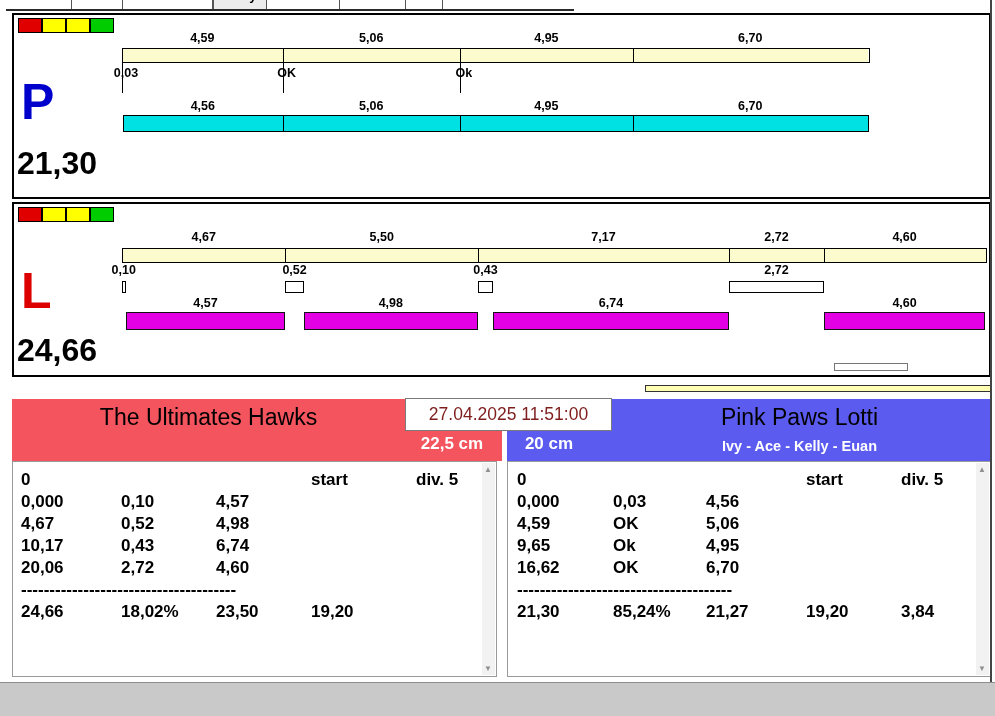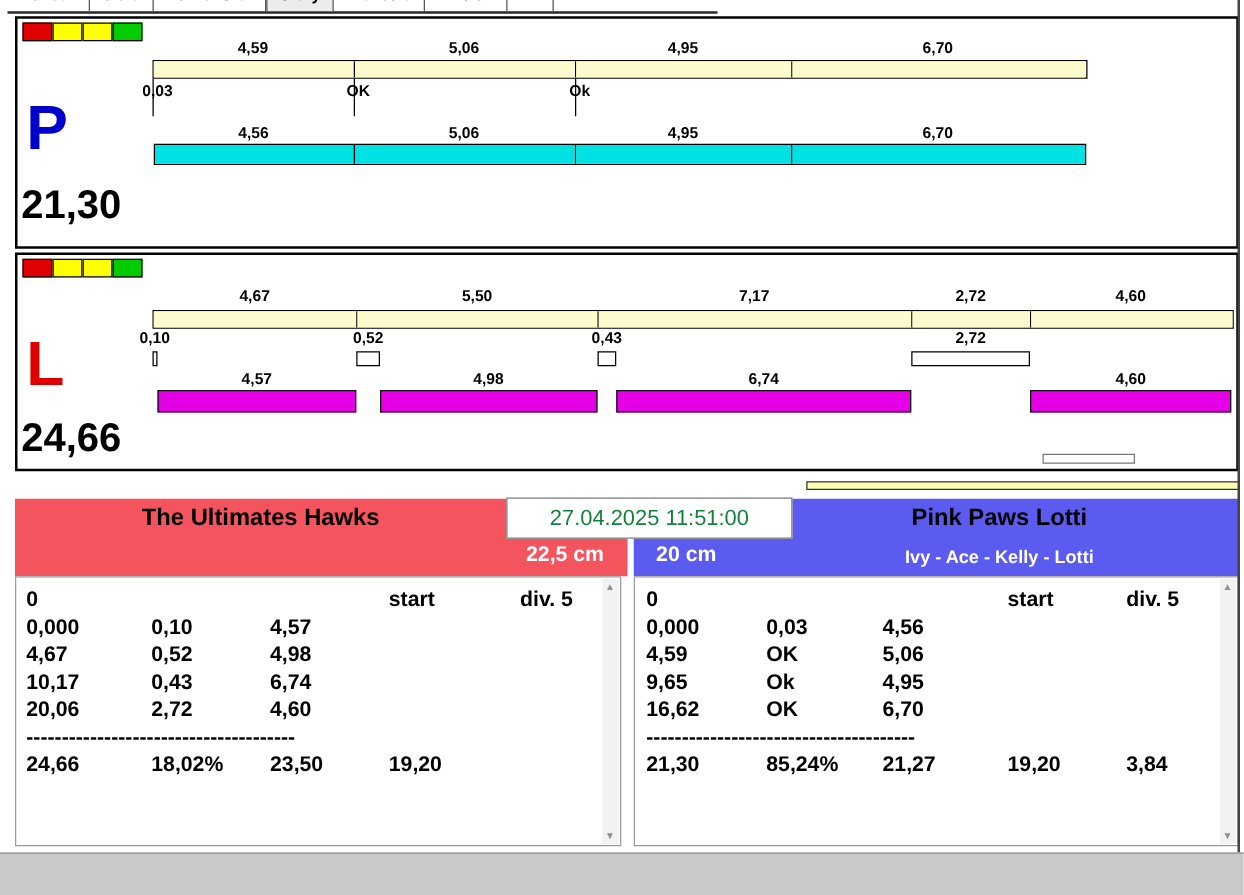--- a/index.html
+++ b/index.html
@@ -34,30 +34,30 @@
   #p-total{top:132px}
   #l-total{top:130px}
   #l-extra-rect{position:absolute;left:820px;top:159px;width:74px;height:8px;border:1px solid #777;background:#fff}
 
   #yellow-strip{position:absolute;left:645px;top:385px;width:347px;height:7px;border:1px solid #333}
 
   
   .hdr{position:absolute;top:399px;height:62px}
   #hdr-left{left:12px;width:490px}
   #hdr-right{left:507px;width:484px}
-  .team-name{position:absolute;top:404px;font-size:19px;font-weight:700;text-align:center;color:#000;white-space:nowrap}
+  .team-name{position:absolute;top:404px;font-size:23px;font-weight:400;text-align:center;color:#000;white-space:nowrap}
   #team-left-name{left:12px;width:393px}
   #team-right-name{left:608px;width:383px}
   .team-members{position:absolute;top:438px;font-size:14.5px;font-weight:700;text-align:center;color:#fff;white-space:nowrap}
   #members-left{left:12px;width:445px}
   #members-right{left:608px;width:383px}
   .jump-h{position:absolute;top:434px;font-size:17px;font-weight:700;color:#fff;text-align:center;white-space:nowrap}
   #jump-left{left:408px;width:88px}
   #jump-right{left:509px;width:80px}
-  #ts-box{position:absolute;left:405px;top:398px;width:229px;height:33px;background:#fff;border:1px solid #7a7a7a;font-size:17.5px;color:#15803d;text-align:center;line-height:31px}
+  #ts-box{position:absolute;left:405px;top:398px;width:207px;height:33px;background:#fff;border:1px solid #7a7a7a;font-size:17.5px;color:#7f1d1d;text-align:center;line-height:31px}
 
   
   .ttable{position:absolute;top:461px;height:216px;background:#fff;border:1px solid #9a9a9a}
   #table-left{left:12px;width:485px}
   #table-right{left:507px;width:484px}
   .cell{position:absolute;font-size:17px;font-weight:700;white-space:nowrap;color:#000}
   .sb{position:absolute;top:1px;right:1px;width:13px;height:calc(100% - 2px);background:#f2f2f2}
   .sa{position:absolute;left:0;width:12px;text-align:center;font-size:8px;color:#909090}
   .sa.up{top:2px}.sa.dn{bottom:2px}
 
@@ -167,21 +167,21 @@
     <div class="big-total" id="l-total">24,66</div>
     <div id="l-extra-rect"></div>
   </div>
 
   <div id="yellow-strip" style="background: rgb(255, 255, 180);"></div>
 
   <div class="hdr" id="hdr-left" style="background: rgb(244, 84, 94);"></div>
   <div class="hdr" id="hdr-right" style="background: rgb(91, 91, 239);"></div>
   <div class="team-name" id="team-left-name">The Ultimates Hawks</div>
   <div class="team-name" id="team-right-name">Pink Paws Lotti</div>
-  <div class="team-members" id="members-right">Ivy - Ace - Kelly - Lotti</div>
+  <div class="team-members" id="members-right">Ivy - Ace - Kelly - Euan</div>
   <div class="jump-h" id="jump-left">22,5 cm</div>
   <div class="jump-h" id="jump-right">20 cm</div>
   <div id="ts-box">27.04.2025 11:51:00</div>
 
   <div class="ttable" id="table-left">
     <div class="sb">
       <span class="sa up">▲</span>
       <span class="sa dn">▼</span>
     </div>
   <span class="cell" style="left: 8px; top: 8px;">0</span>

